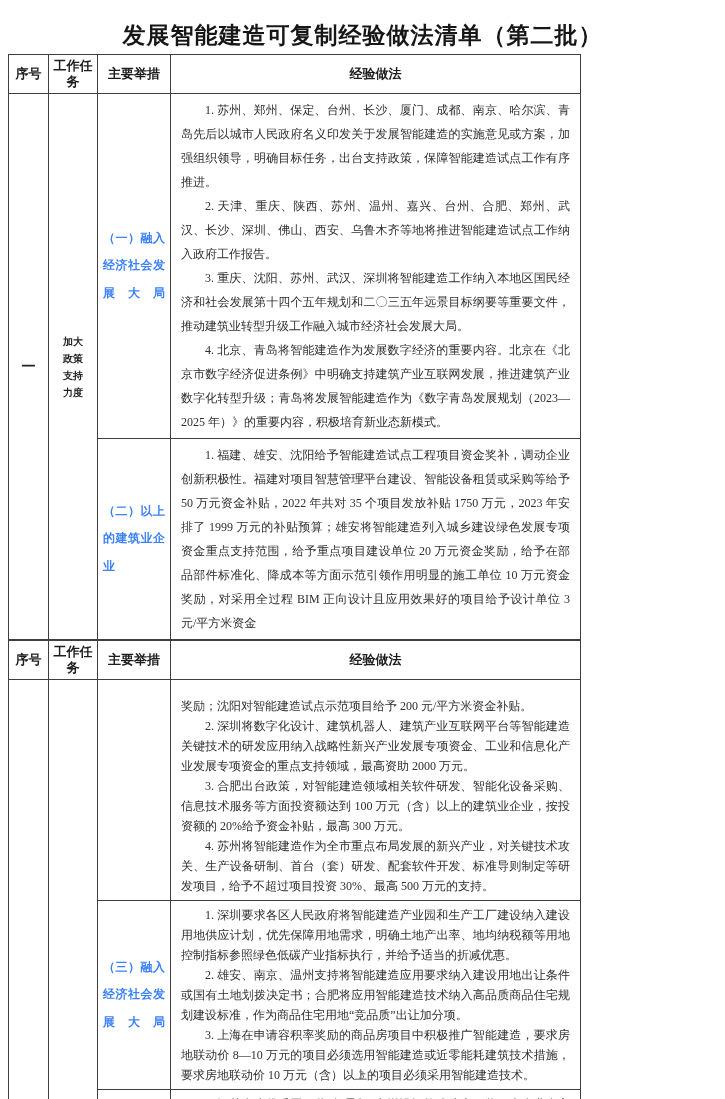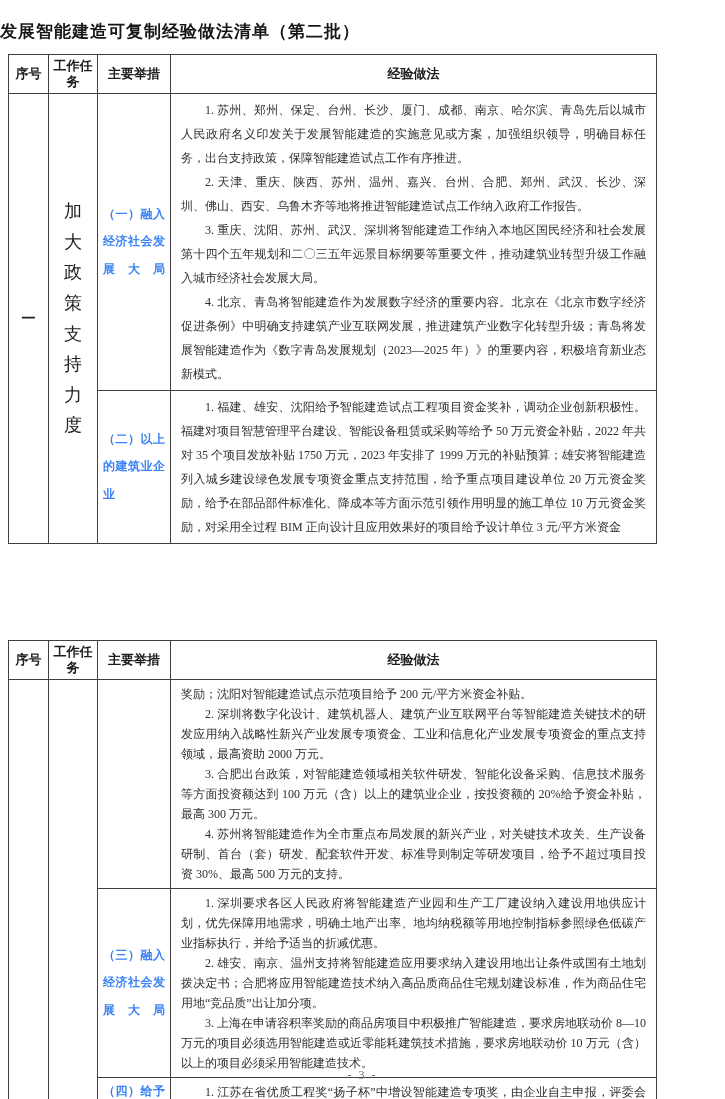--- a/index.html
+++ b/index.html
@@ -3,26 +3,26 @@
 <meta charset="utf-8">
 <style>
   html,body{margin:0;padding:0;}
   body{
     width:725px;height:1099px;position:relative;overflow:hidden;
     background:#ffffff;color:#2b2b2b;
     font-family:"Liberation Serif","DejaVu Serif",serif;
   }
   .doc-title{
     position:absolute;top:20px;left:0;width:100%;
-    text-align:left;font-size:17px;font-weight:bold;color:#161616;
+    text-align:center;font-size:23px;font-weight:bold;color:#161616;
     font-family:"Liberation Sans","DejaVu Sans",sans-serif;
     letter-spacing:1px;
   }
   table.sheet{
-    position:absolute;left:8px;width:649px;
+    position:absolute;left:8px;width:573px;
     border-collapse:collapse;table-layout:fixed;
     font-size:12px;
   }
   #table-page2{top:54px;}
   #table-page3{top:640px;}
   .sheet td,.sheet th{
     border:1px solid #3f3f3f;vertical-align:middle;
     word-break:break-all;
   }
   .sheet col.c-serial{width:40px;}
@@ -30,34 +30,34 @@
   .sheet col.c-measure{width:73px;}
   .sheet th{
     font-family:"Liberation Sans","DejaVu Sans",sans-serif;
     font-weight:bold;font-size:13px;color:#1d1d1d;
     text-align:center;height:34px;line-height:1.25;padding:2px;
   }
   td.serial-cell{
     text-align:center;font-weight:bold;font-size:14px;color:#222;
   }
   td.task-cell{
-    text-align:center;font-weight:normal;font-size:18px;color:#222;
+    text-align:center;font-weight:bold;font-size:10px;color:#222;
     padding:0 10px;line-height:1.7;
   }
   td.measure-cell{
     font-weight:bold;color:#3b82f6;padding:0 5px;
     text-align:justify;text-align-last:justify;line-height:2.3;
   }
   td.content-cell{
     vertical-align:top;padding:4px 10px;text-align:justify;color:#2e2e2e;
   }
   #table-page2 td.content-cell{line-height:24px;}
   #table-page3 td.content-cell{line-height:20px;}
   .para{text-indent:2em;margin:0;}
-  .para.cont{text-indent:0;}
+  .para.cont{text-indent:0;margin-top:12px;}
   .page-footer{
     position:absolute;left:0;width:100%;text-align:center;
     font-size:12px;color:#6f6f6f;letter-spacing:2px;
   }
   #footer-page2{top:470px;}
   #footer-page3{top:1068px;}
 </style>
 </head>
 <body>
 

